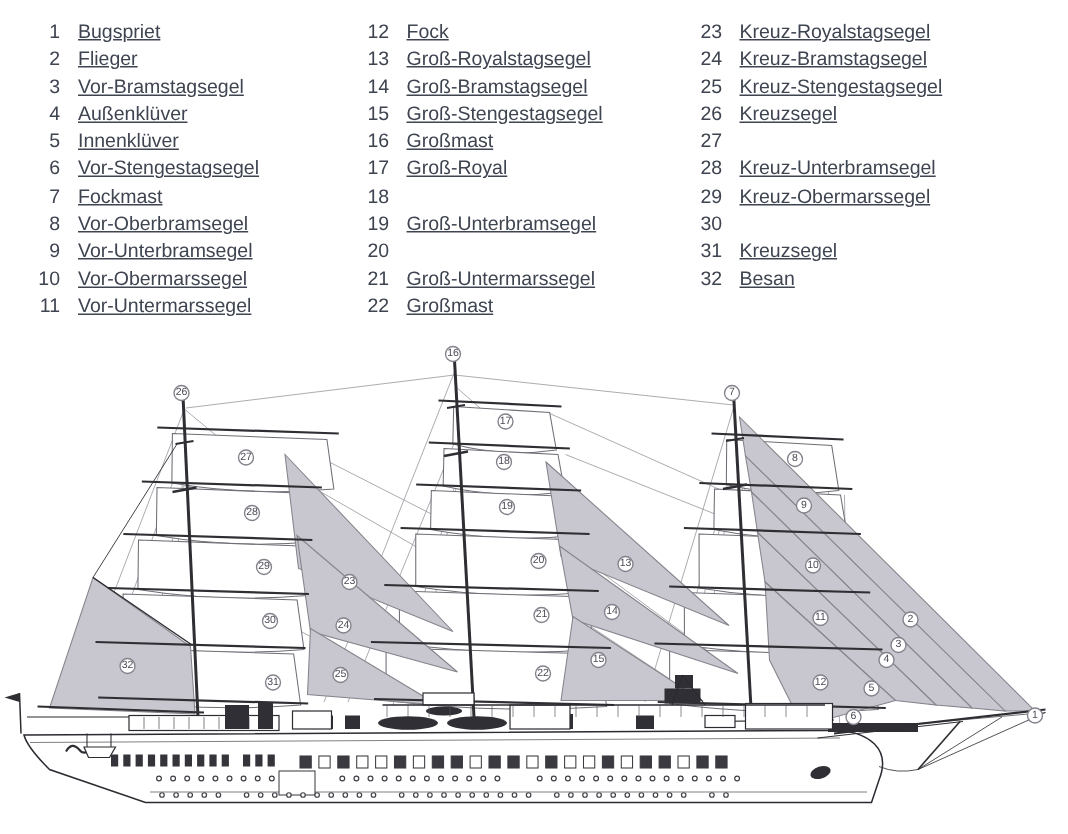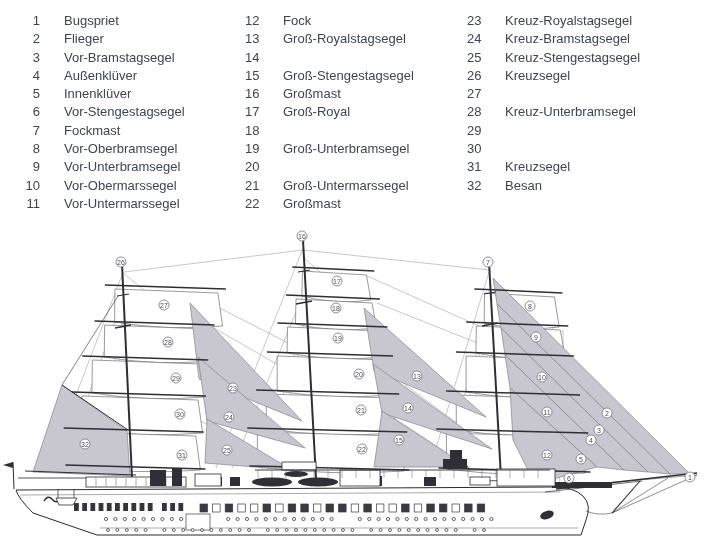--- a/index.html
+++ b/index.html
@@ -1,21 +1,21 @@
 <!DOCTYPE html>
 <html><head>
 <meta charset="utf-8">
 <style>
   html,body{margin:0;padding:0;background:#ffffff;}
   .stage{position:relative;width:712px;height:556px;background:#ffffff;overflow:hidden;
          font-family:"Liberation Sans",sans-serif;}
   .legend-col{position:absolute;top:12px;}
   .legend-row{display:flex;line-height:18.3px;font-size:13px;color:#3e4450;}
   .legend-row .num{display:inline-block;text-align:right;flex:none;}
-  .legend-row .lbl{margin-left:24px;white-space:nowrap;}
+  .legend-row .lbl{margin-left:12px;white-space:nowrap;text-decoration:underline;}
   #col1{left:22px;} #col1 .num{width:18px;}
   #col2{left:245px;} #col2 .num{width:14px;}
   #col3{left:467px;} #col3 .num{width:14px;}
   svg{position:absolute;left:0;top:0;}
   .marker circle{fill:#ffffff;stroke:#82828c;stroke-width:0.9;}
   .marker text{font-family:"Liberation Sans",sans-serif;font-size:7px;fill:#4b4b56;}
 </style>
 </head>
 <body>
 
@@ -70,20 +70,21 @@
       <div class="legend-row">
         <span class="num">12</span>
         <span class="lbl">Fock</span>
       </div>
       <div class="legend-row">
         <span class="num">13</span>
         <span class="lbl">Groß-Royalstagsegel</span>
       </div>
       <div class="legend-row">
         <span class="num">14</span>
+        <span class="lbl">Groß-Bramstagsegel</span>
       </div>
       <div class="legend-row">
         <span class="num">15</span>
         <span class="lbl">Groß-Stengestagsegel</span>
       </div>
       <div class="legend-row">
         <span class="num">16</span>
         <span class="lbl">Großmast</span>
       </div>
       <div class="legend-row">
@@ -128,20 +129,21 @@
       </div>
       <div class="legend-row">
         <span class="num">27</span>
       </div>
       <div class="legend-row">
         <span class="num">28</span>
         <span class="lbl">Kreuz-Unterbramsegel</span>
       </div>
       <div class="legend-row">
         <span class="num">29</span>
+        <span class="lbl">Kreuz-Obermarssegel</span>
       </div>
       <div class="legend-row">
         <span class="num">30</span>
       </div>
       <div class="legend-row">
         <span class="num">31</span>
         <span class="lbl">Kreuzsegel</span>
       </div>
       <div class="legend-row">
         <span class="num">32</span>

